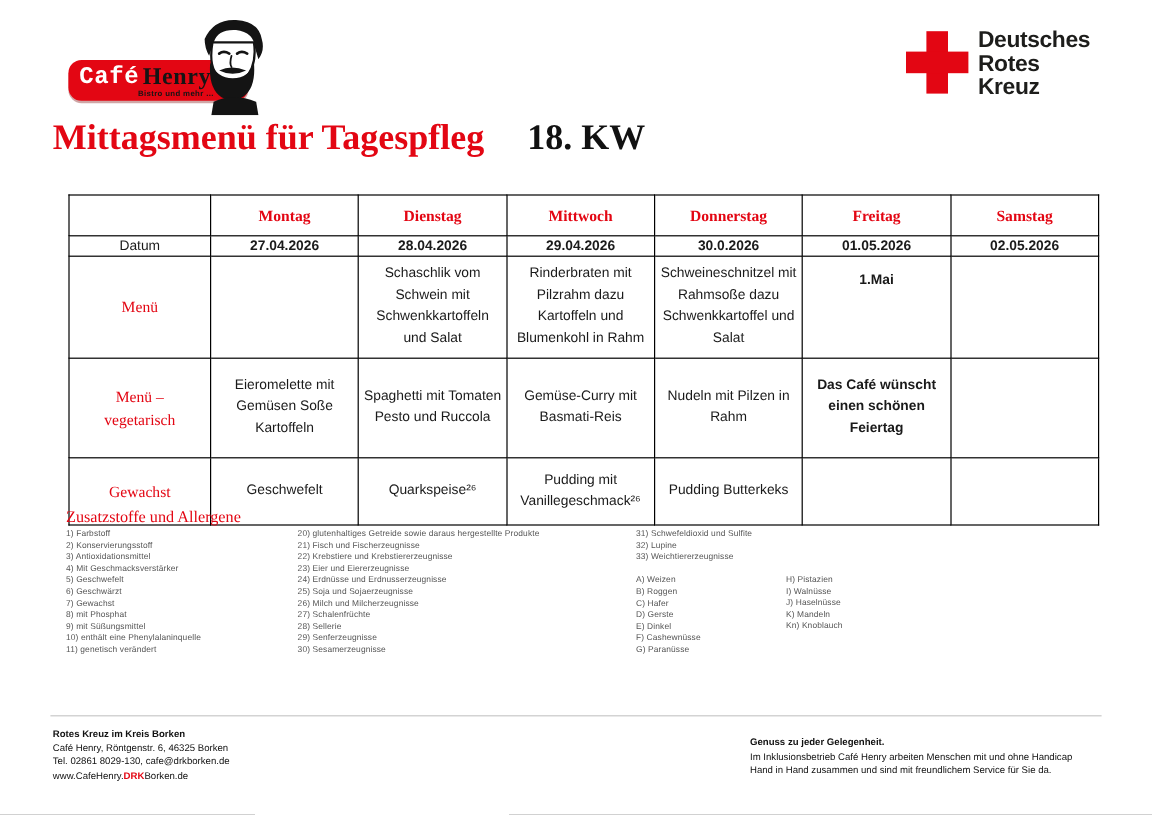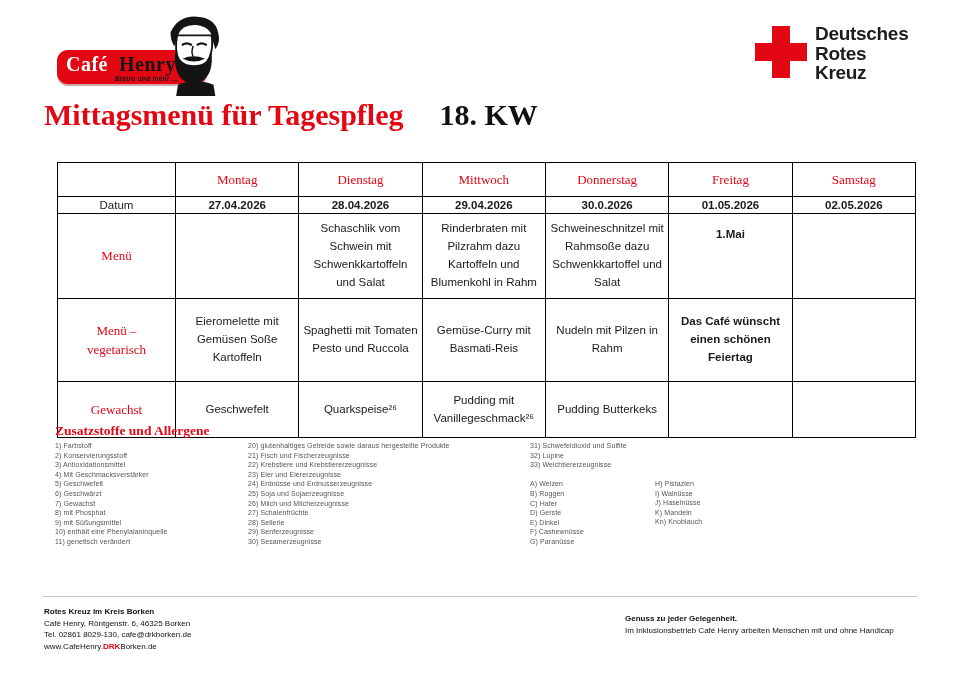--- a/index.html
+++ b/index.html
@@ -10,21 +10,21 @@
   }
   
   .cafe-logo{position:absolute;left:57px;top:12px;width:185px;height:85px;}
   .cafe-box{
     position:absolute;left:0;top:38px;width:150px;height:34px;
     background:var(--brand_red,#e30613);border-radius:11px;
     box-shadow:0 2px 0 rgba(120,0,0,.35);
   }
   .cafe-word{
     position:absolute;left:9px;top:3px;
-    font-family:Liberation Serif, serif;
+    font-family:Liberation Mono, monospace;
     font-weight:bold;font-size:20px;color:#ffffff;letter-spacing:.5px;
   }
   .henry-word{
     position:absolute;left:62px;top:3px;
     font-family:"Liberation Serif","DejaVu Serif",serif;
     font-weight:bold;font-size:20px;color:#151515;letter-spacing:.5px;
   }
   .cafe-tagline{
     position:absolute;left:58px;top:25px;font-size:6.5px;font-weight:bold;
     color:#151515;letter-spacing:.3px;
@@ -48,41 +48,41 @@
   .title-week{color:#111111;margin-left:36px;font-weight:600;}
   
   .menu-table{
     position:absolute;left:57px;top:162px;width:859px;
     border-collapse:collapse;table-layout:fixed;
   }
   .menu-table td{
     border:1px solid #000;text-align:center;vertical-align:middle;
     padding:2px 4px;font-size:11.5px;overflow:hidden;
   }
-  tr.r-days{height:34px;}
+  tr.r-days{height:34px;font-weight:bold;}
   tr.r-datum{height:17px;}
   tr.r-menu{height:85px;}
   tr.r-veg{height:83px;}
   tr.r-dessert{height:56px;}
   td.day{
     font-family:"Liberation Serif","DejaVu Serif",serif;
     color:var(--brand_red,#e30613);font-size:13px;padding:1px 4px;
   }
   td.datum-label{font-weight:normal;font-size:11.5px;}
   td.date{font-weight:bold;font-size:11.5px;}
   td.rowlabel{
     font-family:"Liberation Serif","DejaVu Serif",serif;
     color:var(--brand_red,#e30613);font-size:13px;line-height:1.5;padding:2px 14px;
   }
   td.cell{line-height:1.55;}
   td.b{font-weight:bold;}
   
   .legend-heading{
     position:absolute;left:55px;top:423px;
-    font-family:"Liberation Serif","DejaVu Serif",serif;font-weight:bold;
+    font-family:"Liberation Serif","DejaVu Serif",serif;font-weight:normal;
     font-size:13.5px;color:var(--brand_red,#e30613);
   }
   .legend-col{
     position:absolute;font-size:7px;line-height:9.6px;color:#555555;letter-spacing:.1px;
   }
   .legend-col-1{left:55px;top:441px;width:190px;}
   .legend-col-2{left:248px;top:441px;width:280px;}
   .legend-col-3{left:530px;top:441px;width:125px;}
   .legend-col-4{left:655px;top:479px;width:110px;}
   .legend-spacer{height:9.6px;}
@@ -248,15 +248,16 @@
   <div class="footer-left">
     <div class="f-bold">Rotes Kreuz im Kreis Borken</div>
     <div>Café Henry, Röntgenstr. 6, 46325 Borken</div>
     <div>Tel. 02861 8029-130, cafe@drkborken.de</div>
     <div><span>www.CafeHenry.</span><span class="web-red">DRK</span><span>Borken.de</span></div>
   </div>
 
   <div class="footer-right">
     <div class="f-bold">Genuss zu jeder Gelegenheit.</div>
     <div>Im Inklusionsbetrieb Café Henry arbeiten Menschen mit und ohne Handicap</div>
+    <div>Hand in Hand zusammen und sind mit freundlichem Service für Sie da.</div>
   </div>
 
 </div>
 
 </body></html>

